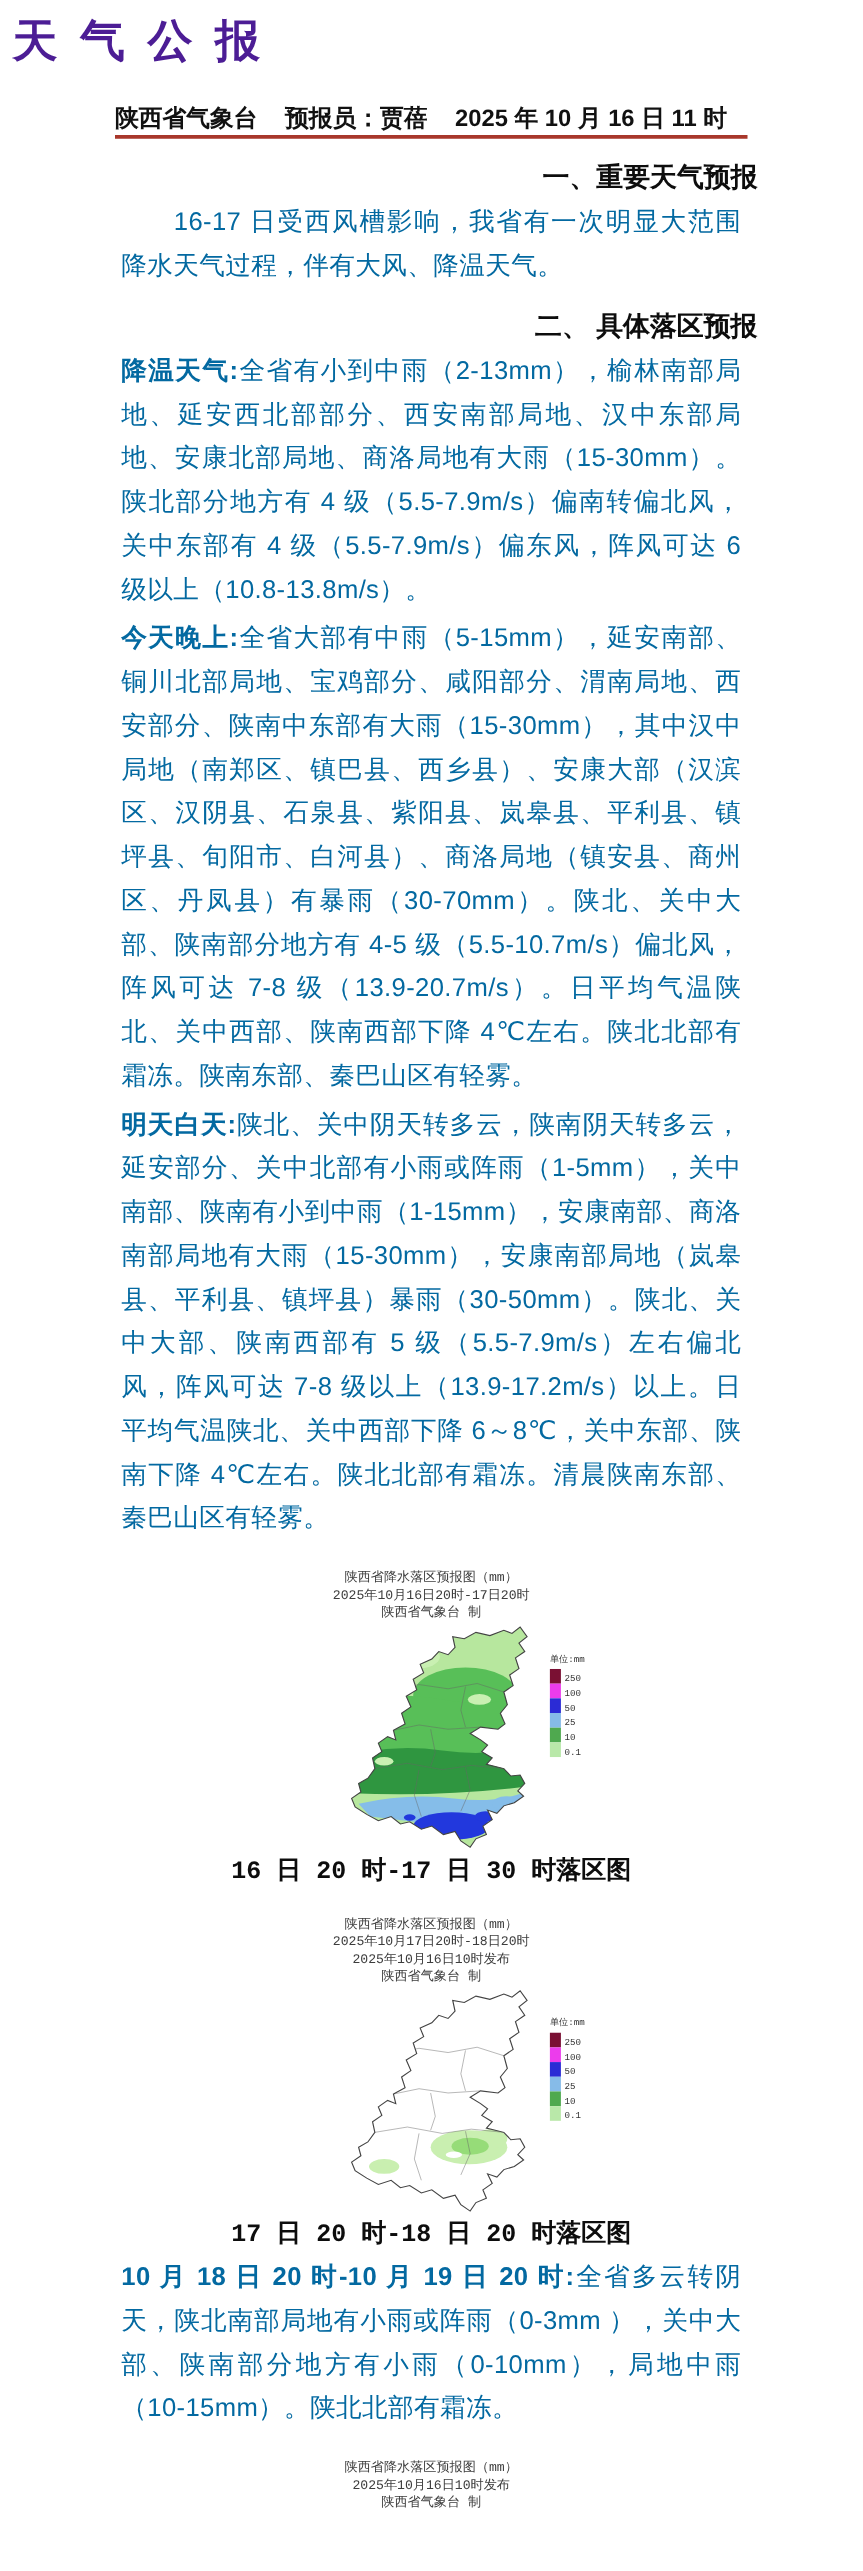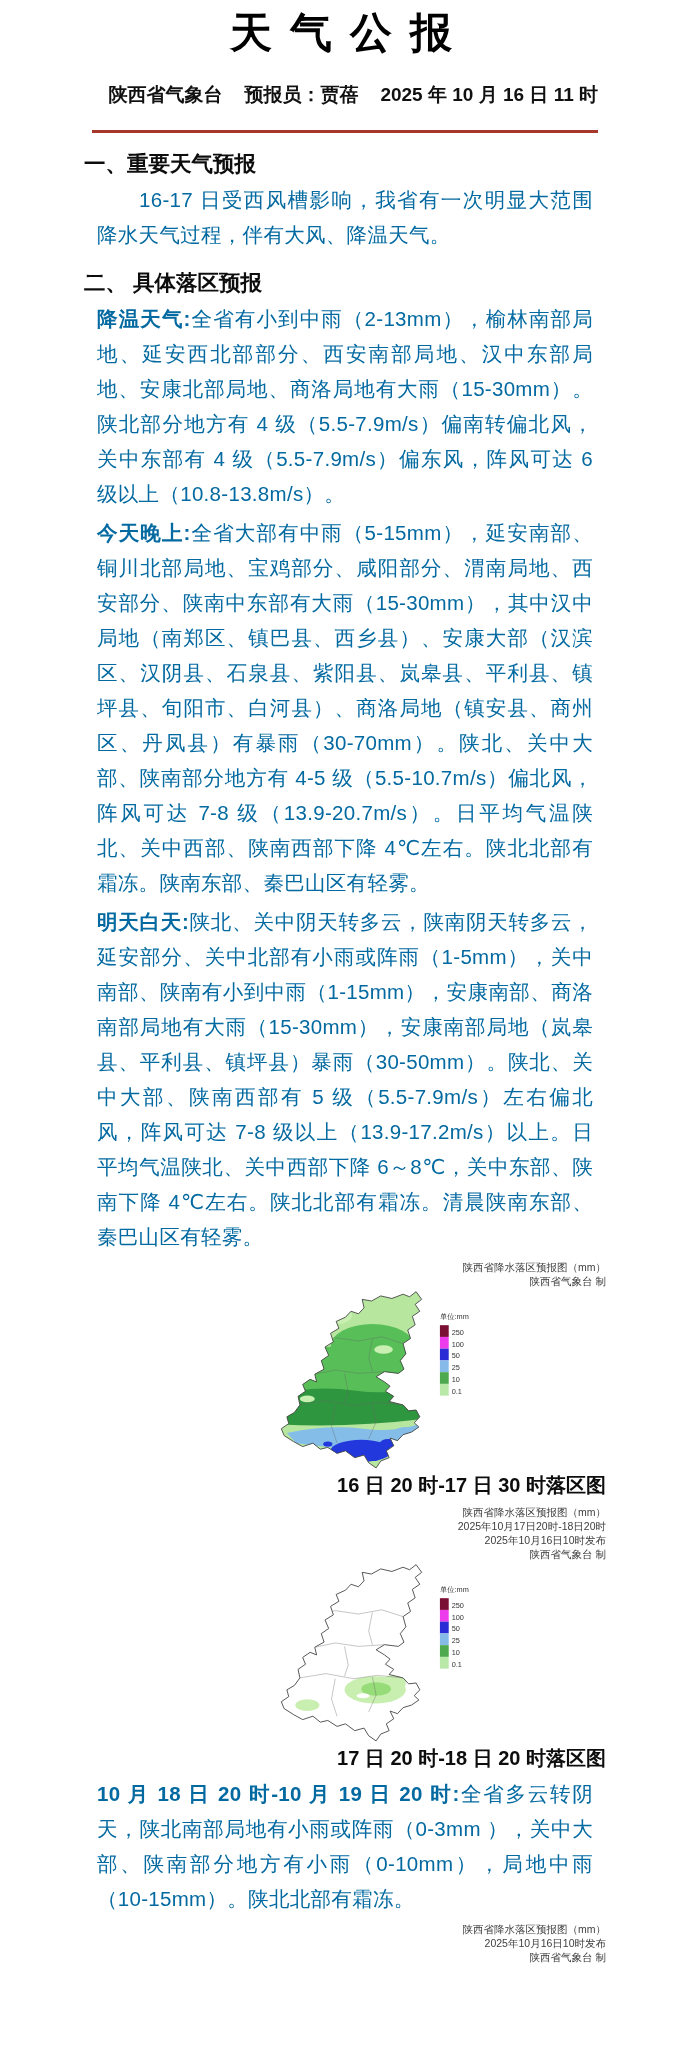--- a/index.html
+++ b/index.html
@@ -1,37 +1,37 @@
 <!DOCTYPE html>
 <html><head>
 <meta charset="utf-8">
 <style>
   html,body{margin:0;padding:0;background:#ffffff;}
   body{
     width:690px;height:2057px;overflow:hidden;position:relative;
     font-family:"Liberation Sans","DejaVu Sans",sans-serif;color:#1b1b1b;
   }
   .doc-title{
-    text-align:center;font-size:42px;font-weight:bold;color:#000000;
+    text-align:left;font-size:36px;font-weight:bold;color:#4c1d95;
     letter-spacing:18px;margin:8px 0 0 10px;line-height:50px;
   }
   .header-row{
-    margin:24px 92px 0 92px;text-align:right;font-size:19px;font-weight:bold;
-    color:#111;border-bottom:3px solid #a8372b;padding-bottom:22px;white-space:nowrap;
+    margin:24px 92px 0 92px;text-align:left;font-size:19px;font-weight:bold;
+    color:#111;border-bottom:3px solid #a8372b;padding-bottom:0;white-space:nowrap;
   }
   .header-row .gap{display:inline-block;width:22px;}
   .content{padding:0 84px;}
-  .sec-head{font-size:21.5px;font-weight:bold;margin:16px 0 4px 0;color:#0d0d0d;}
+  .sec-head{font-size:21.5px;font-weight:bold;margin:16px 0 4px 0;color:#0d0d0d;text-align:right;}
   .para{
     font-size:20.5px;line-height:35px;text-align:justify;margin:4px 13px;
     font-weight:500;letter-spacing:0.3px;color:#0369a1;
   }
   .para .lead{font-weight:bold;}
   .indent{text-indent:42px;}
-  .map-block{text-align:right;margin-top:6px;}
+  .map-block{text-align:center;margin-top:24px;font-family:Liberation Mono, monospace;}
   .map-header{font-size:10.5px;line-height:14px;color:#3d3d3d;}
   .map-header .mh-line{white-space:nowrap;}
   .map-svg{display:block;margin:0 auto;}
   .map-caption{font-size:20px;font-weight:bold;margin-top:2px;color:#0d0d0d;}
 </style>
 </head>
 <body>
 
 <h1 class="doc-title">天气公报</h1>
 
@@ -48,20 +48,21 @@
 
   <p class="para"><span class="lead">降温天气:</span><span>全省有小到中雨（2-13mm），榆林南部局地、延安西北部部分、西安南部局地、汉中东部局地、安康北部局地、商洛局地有大雨（15-30mm）。陕北部分地方有 4 级（5.5-7.9m/s）偏南转偏北风，关中东部有 4 级（5.5-7.9m/s）偏东风，阵风可达 6 级以上（10.8-13.8m/s）。</span></p>
 
   <p class="para"><span class="lead">今天晚上:</span><span>全省大部有中雨（5-15mm），延安南部、铜川北部局地、宝鸡部分、咸阳部分、渭南局地、西安部分、陕南中东部有大雨（15-30mm），其中汉中局地（南郑区、镇巴县、西乡县）、安康大部（汉滨区、汉阴县、石泉县、紫阳县、岚皋县、平利县、镇坪县、旬阳市、白河县）、商洛局地（镇安县、商州区、丹凤县）有暴雨（30-70mm）。陕北、关中大部、陕南部分地方有 4-5 级（5.5-10.7m/s）偏北风，阵风可达 7-8 级（13.9-20.7m/s）。日平均气温陕北、关中西部、陕南西部下降 4℃左右。陕北北部有霜冻。陕南东部、秦巴山区有轻雾。</span></p>
 
   <p class="para"><span class="lead">明天白天:</span><span>陕北、关中阴天转多云，陕南阴天转多云，延安部分、关中北部有小雨或阵雨（1-5mm），关中南部、陕南有小到中雨（1-15mm），安康南部、商洛南部局地有大雨（15-30mm），安康南部局地（岚皋县、平利县、镇坪县）暴雨（30-50mm）。陕北、关中大部、陕南西部有 5 级（5.5-7.9m/s）左右偏北风，阵风可达 7-8 级以上（13.9-17.2m/s）以上。日平均气温陕北、关中西部下降 6～8℃，关中东部、陕南下降 4℃左右。陕北北部有霜冻。清晨陕南东部、秦巴山区有轻雾。</span></p>
 
   <div class="map-block">
     <div class="map-header">
       <div class="mh-line">陕西省降水落区预报图（mm）</div>
+      <div class="mh-line">2025年10月16日20时-17日20时</div>
       <div class="mh-line">陕西省气象台  制</div>
     </div>
     <svg class="map-svg" width="310" height="182" viewBox="0 0 310 186">
       <g>
           <defs>
             <clipPath id="clip-m0">
               <path d="M147,2 L153,11 L146,17 L151,25 L143,31 L146,41 L138,47 L141,57 L133,63 L136,75 L130,83 L134,93 L128,98 L113,96 L104,102 L113,108 L119,113 L114,119 L123,125 L118,131 L133,135 L139,142 L147,141 L151,149 L145,156 L150,161 L142,167 L133,170 L127,177 L119,174 L123,183 L115,189 L118,197 L109,201 L104,209 L96,203 L91,194 L81,197 L71,189 L62,192 L52,185 L44,187 L36,180 L25,184 L15,178 L5,171 L2,163 L10,157 L8,149 L16,144 L22,135 L20,125 L28,119 L25,111 L33,105 L40,108 L38,99 L48,93 L45,83 L53,77 L49,67 L58,61 L55,51 L64,45 L61,37 L71,32 L77,25 L85,28 L91,21 L89,11 L99,13 L109,7 L121,10 L133,5 L140,8 Z"></path>
             </clipPath>
           </defs>
           <g transform="translate(88,2) scale(0.95,0.87)">

